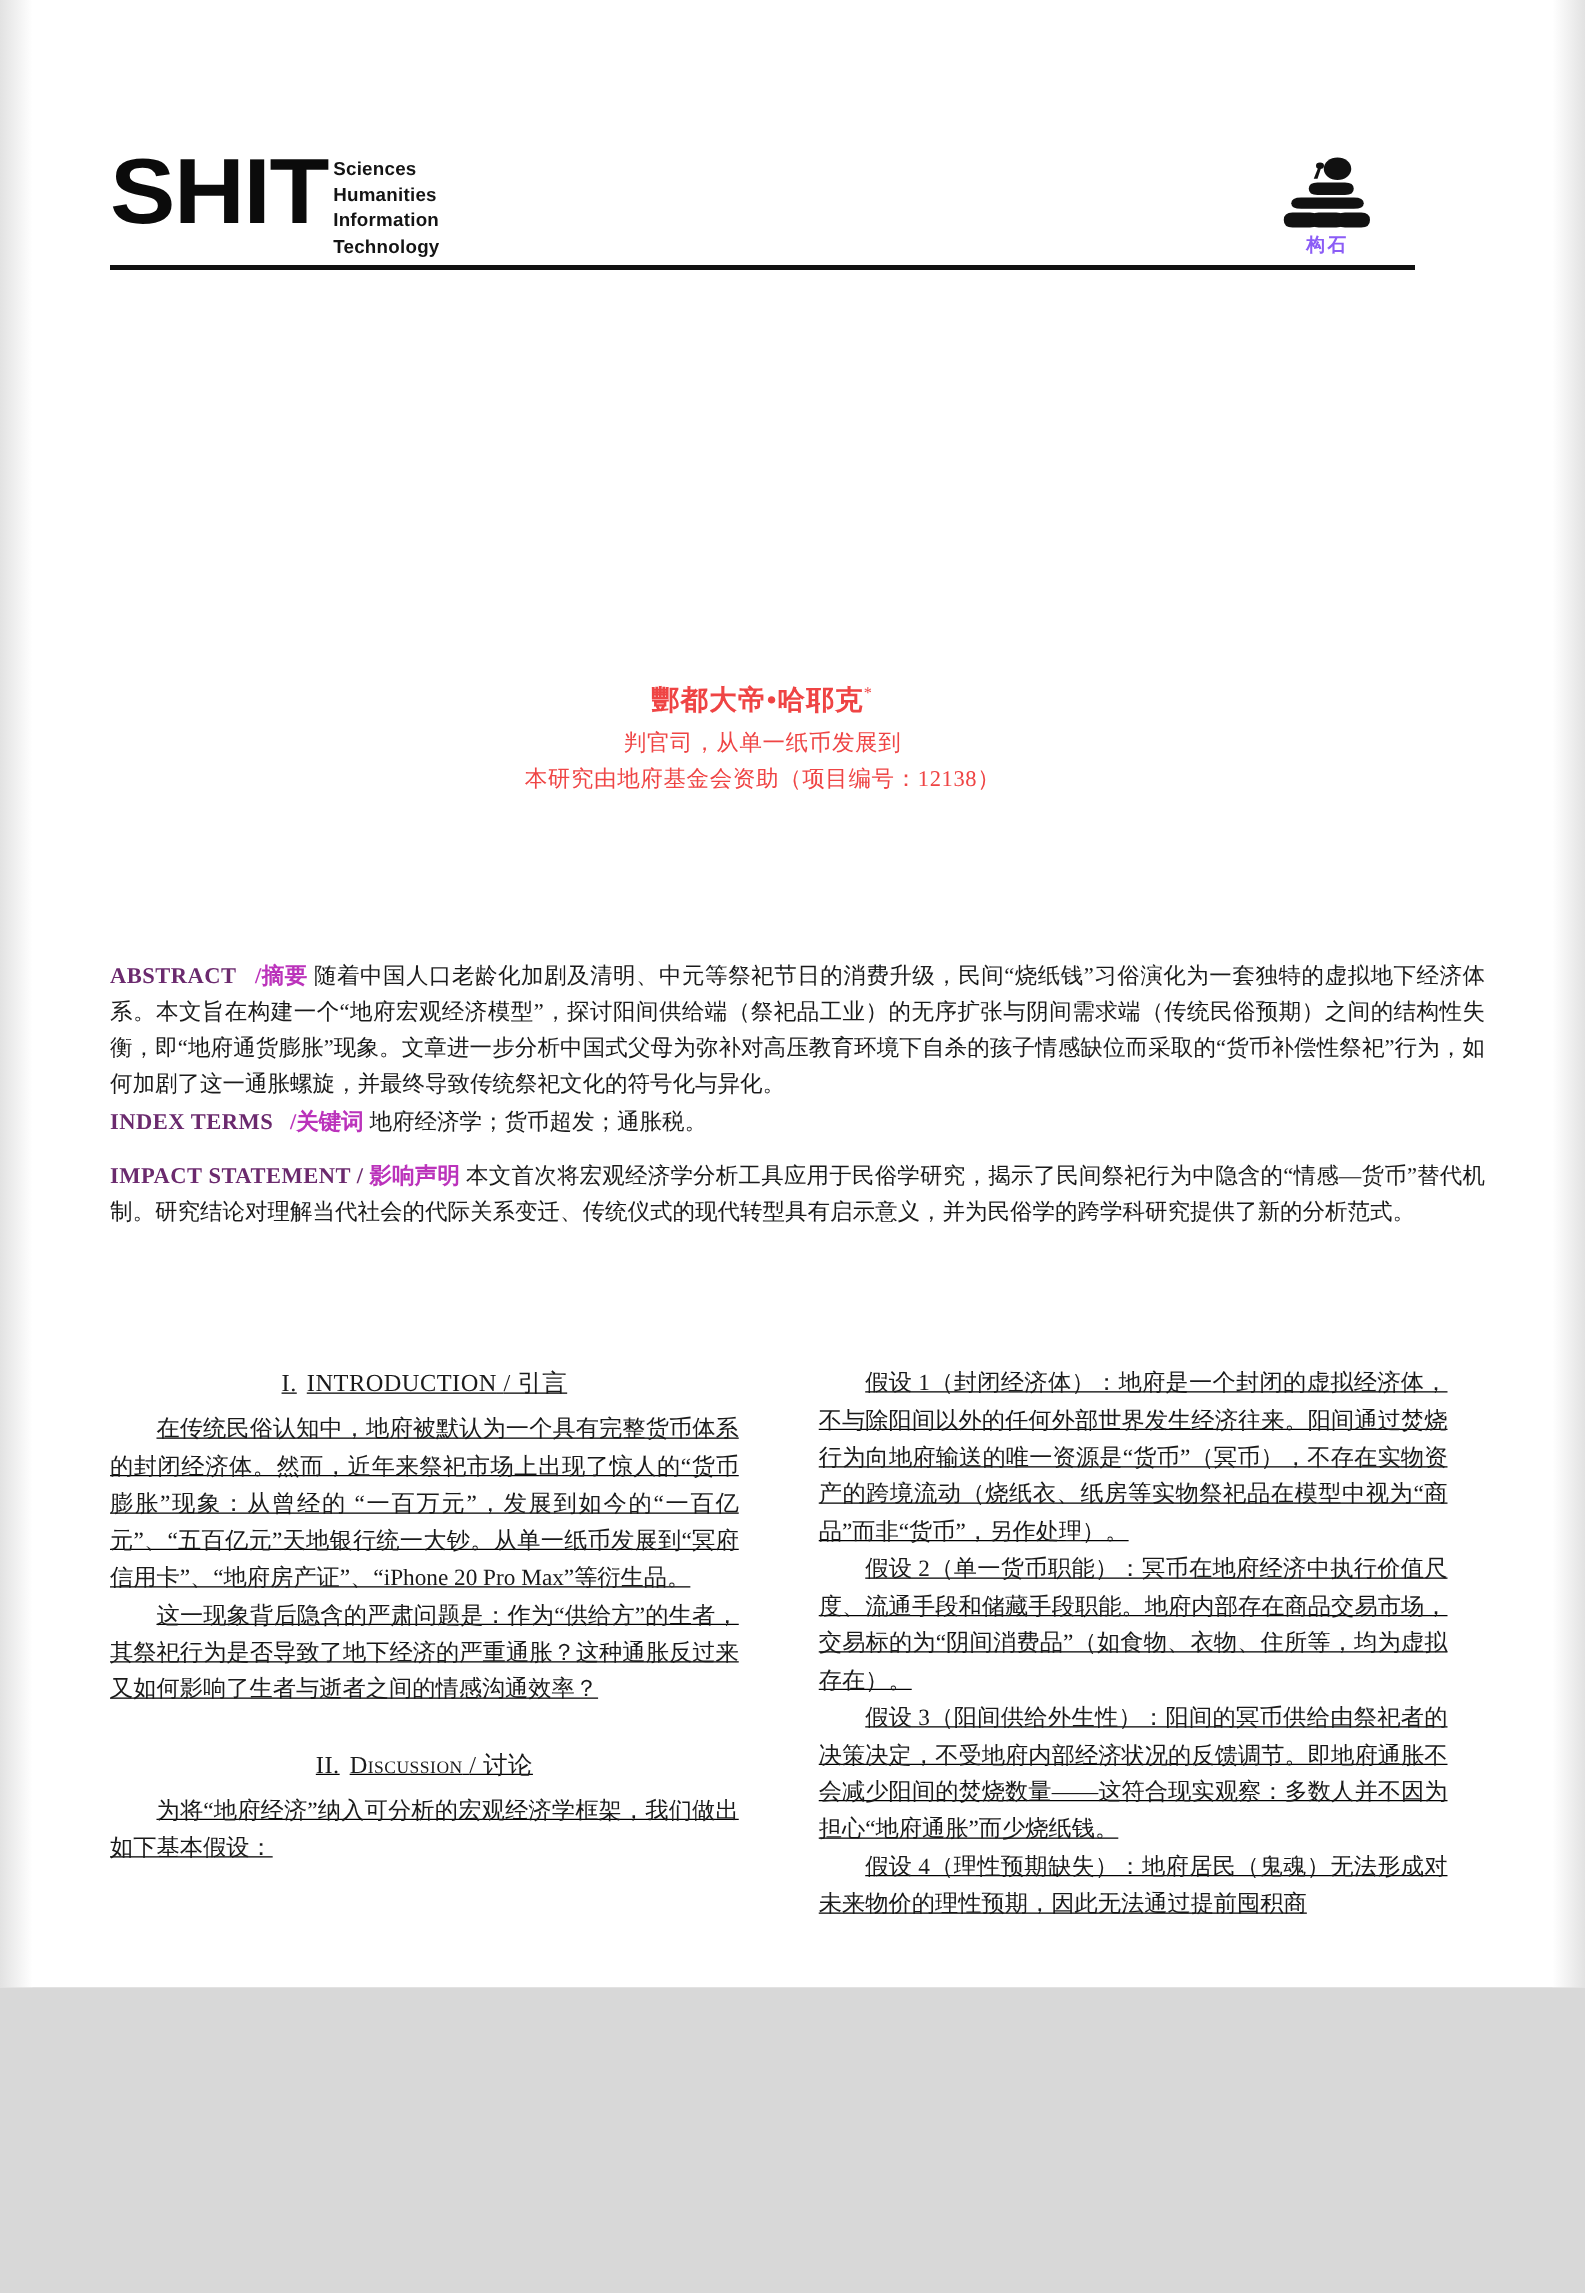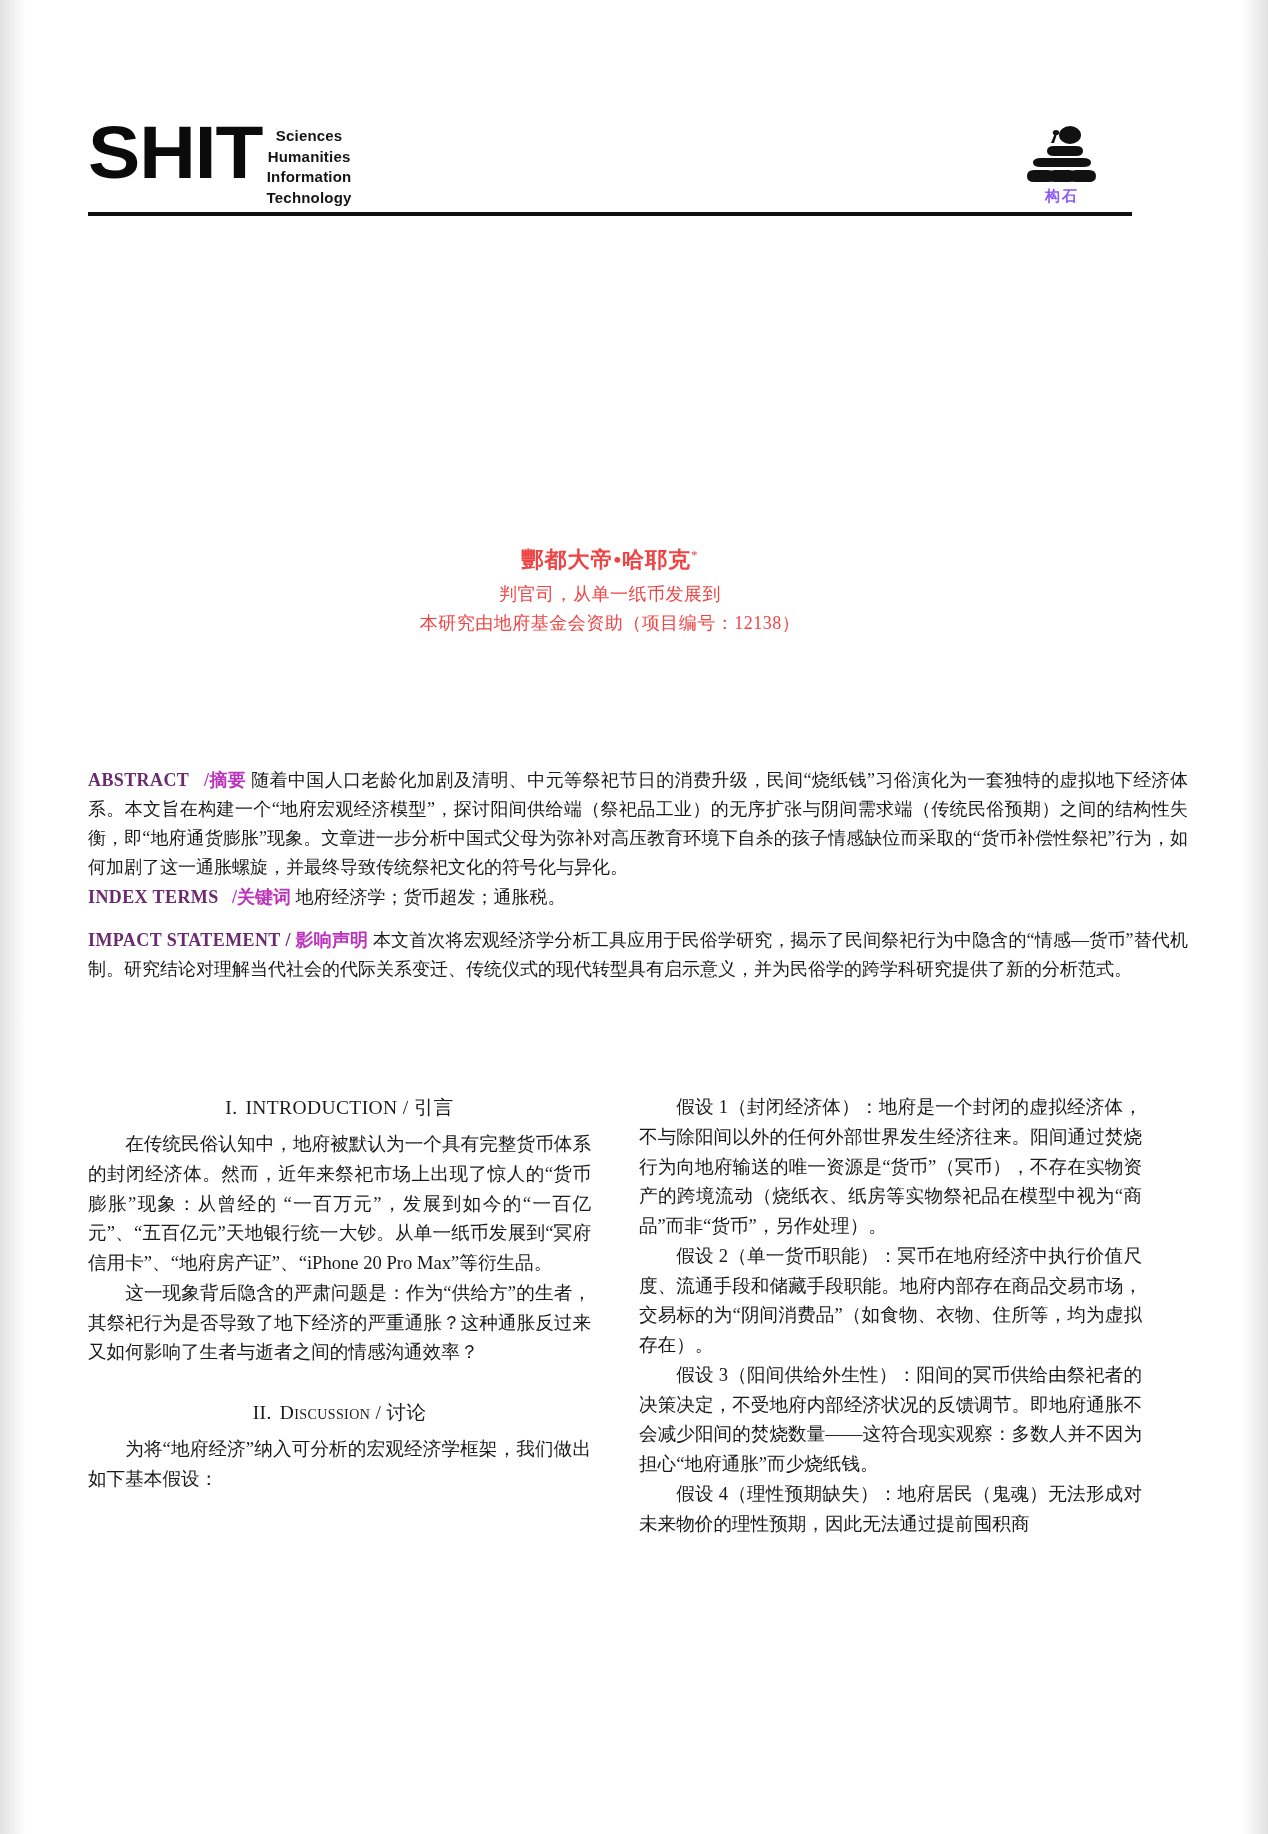--- a/index.html
+++ b/index.html
@@ -6,21 +6,21 @@
     margin: 0;
     padding: 0;
     background: #d8d8d8;
   }
   body {
     font-family: "Liberation Serif", "DejaVu Serif", serif;
   }
   .page {
     position: relative;
     width: 1268px;
-    height: 1834px;
+    height: 1590px;
     margin: 0 auto;
     background: #ffffff;
     box-sizing: border-box;
     overflow: hidden;
   }
   
   .page::before, .page::after {
     content: "";
     position: absolute;
     top: 0; bottom: 0;
@@ -66,21 +66,21 @@
   .brand-words {
     margin-left: 14px;
     margin-top: 8px;
     font-family: "Liberation Sans", "DejaVu Sans", sans-serif;
     font-weight: bold;
     font-size: 15px;
     line-height: 1.38;
     color: #141414;
     letter-spacing: 0.2px;
   }
-  .brand-words div { white-space: nowrap; text-align: center; }
+  .brand-words div { white-space: nowrap; }
 
   .pub-logo {
     position: absolute;
     right: 76px;
     top: 6px;
     width: 96px;
     text-align: center;
   }
   .pub-logo .cairn { display: block; margin: 0 auto; }
   .pub-logo .cn {
@@ -170,21 +170,22 @@
   .absblock .gap { height: 14px; }
 
   
   .cols {
     position: absolute;
     top: 1092px;
     left: 0;
     width: 1098px;
     height: 700px;
     display: flex;
-    gap: 48px;
+    gap: 64px;
+    text-decoration: underline;
   }
   .col {
     width: 503px;
     font-size: 18.6px;
     line-height: 1.60;
     color: #1a1a1a;
     text-align: justify;
   }
   .sec-head {
     text-align: center;

